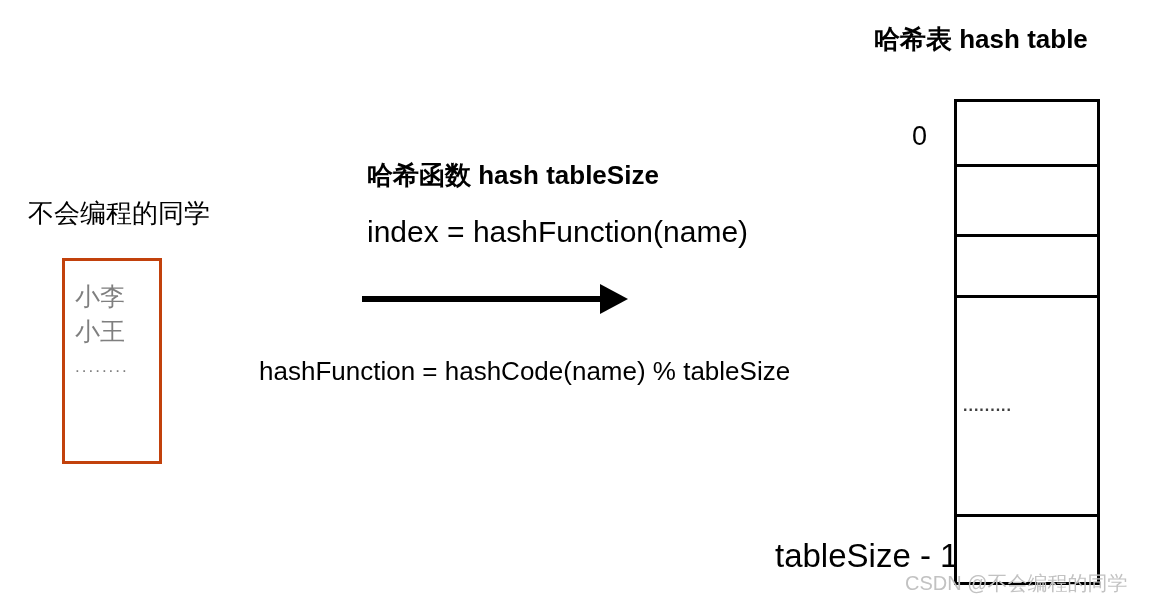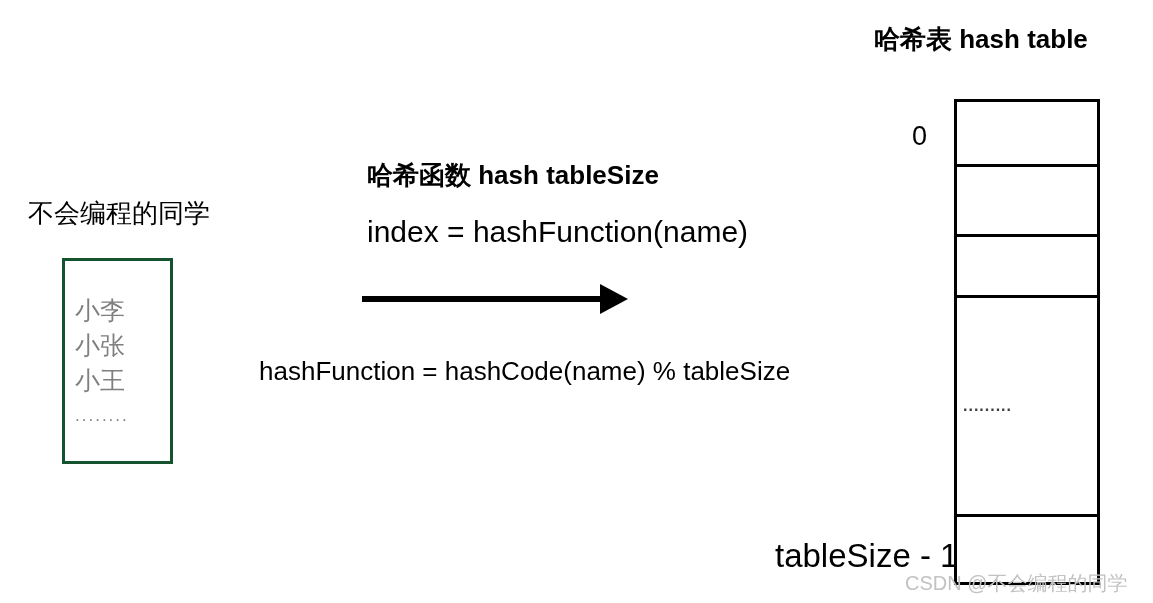--- a/index.html
+++ b/index.html
@@ -35,24 +35,24 @@
     font-size: 26px; white-space: nowrap;
   }
 
   
   .list-label {
     left: 28px; top: 196px;
     font-size: 26px; white-space: nowrap;
   }
   .list-box {
     left: 62px; top: 258px;
-    width: 111px; height: 206px;
-    border: 3px solid #14532d;
+    width: 100px; height: 206px;
+    border: 3px solid #c2410c;
     background: #ffffff;
-    padding: 32px 0 0 10px;
+    padding: 18px 0 0 10px;
   }
   .list-name {
     font-size: 25px;
     line-height: 35px;
     color: #7f7f7f;
     white-space: nowrap;
   }
   .list-dots {
     font-size: 17px;
     letter-spacing: 2px;
@@ -125,21 +125,20 @@
 <body>
 
 <div class="canvas">
 
   <div class="abs table-title">哈希表 hash table</div>
 
   <div class="abs list-label">不会编程的同学</div>
 
   <div class="abs list-box">
     <div class="list-name">小李</div>
-    <div class="list-name">小张</div>
     <div class="list-name">小王</div>
     <div class="list-dots">........</div>
   </div>
 
   <div class="abs fn-title">哈希函数 hash tableSize</div>
 
   <div class="abs fn-index">index = hashFunction(name)</div>
 
   <div class="abs arrow">
     <div class="arrow-shaft"></div>

